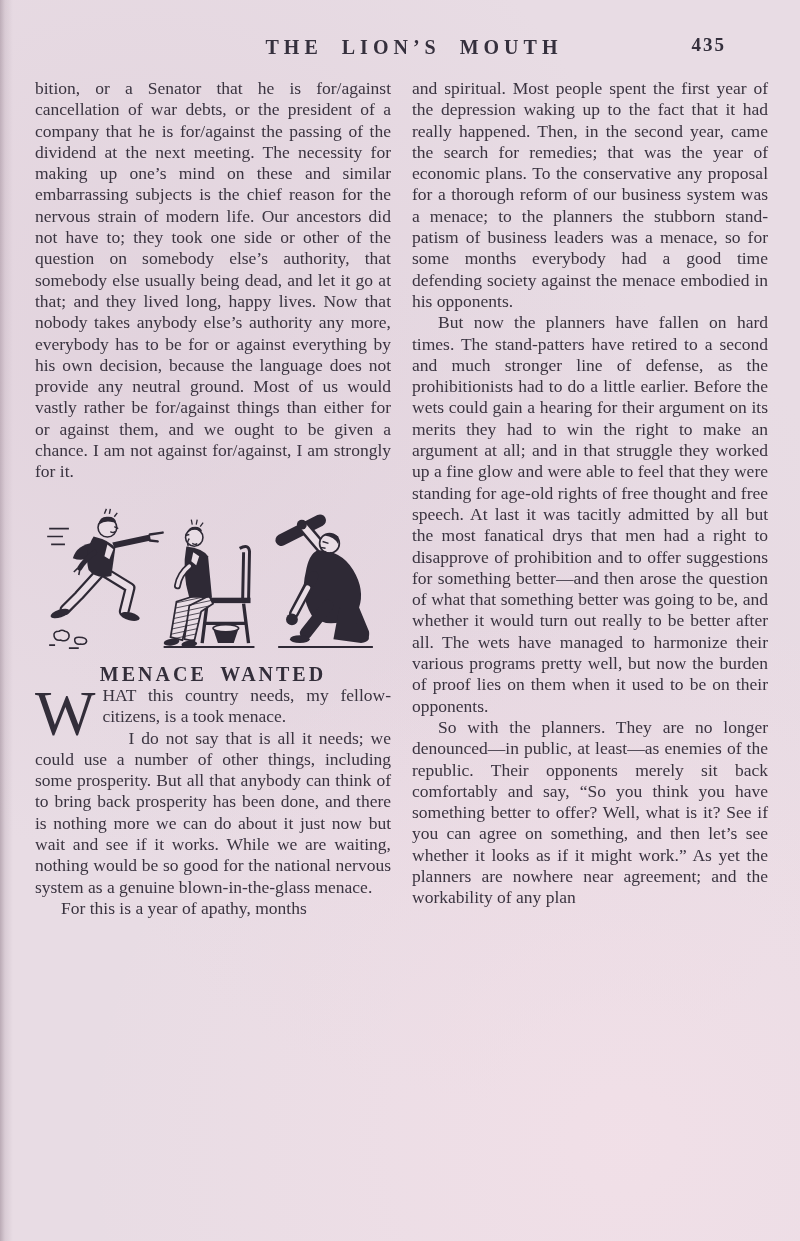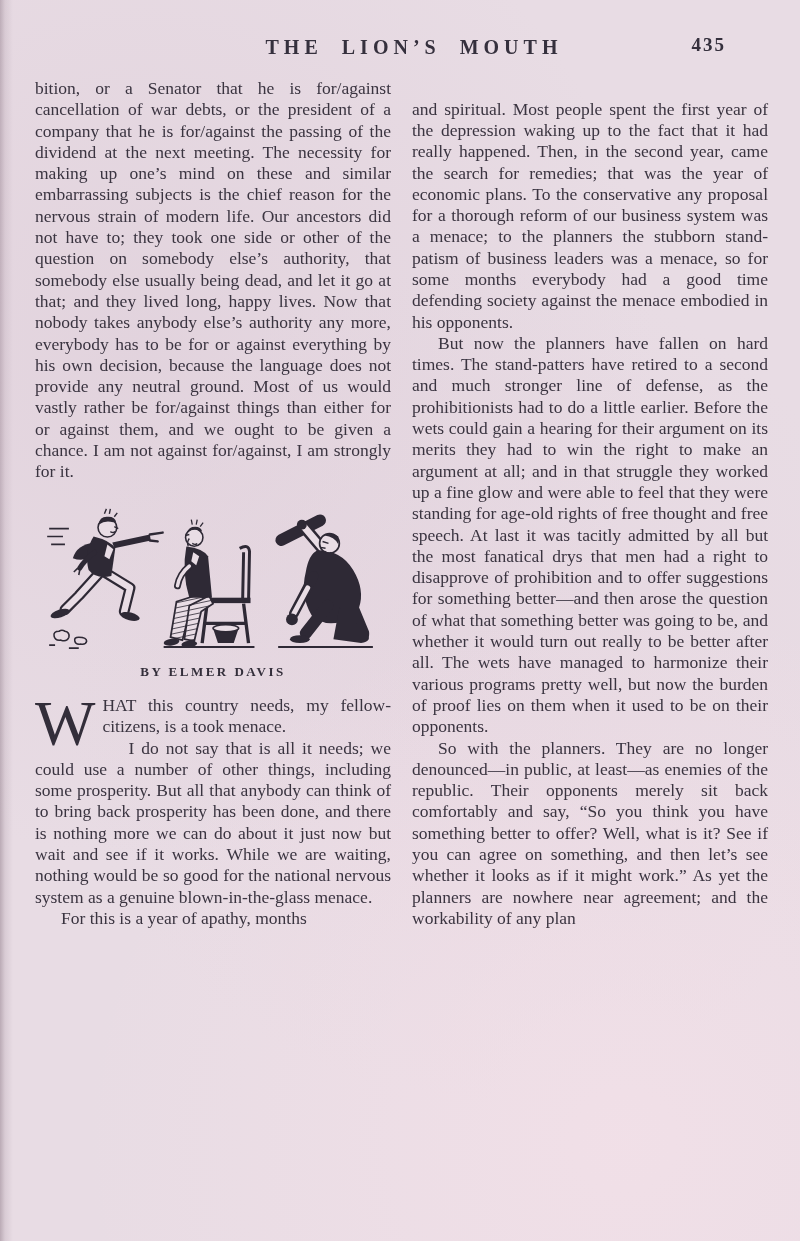--- a/index.html
+++ b/index.html
@@ -35,21 +35,20 @@
     position: absolute;
     top: 34px; right: 74px;
     font-size: 19px;
     letter-spacing: 2px;
     word-spacing: normal;
   }
   .columns {
     display: flex;
     gap: 21px;
     padding: 19px 32px 0 35px;
-    align-items: flex-end;
   }
   .column {
     width: 356px;
     text-align: justify;
     font-size: 17.5px;
     line-height: 21.3px;
   }
   .para { margin: 0; }
   .para.indent { text-indent: 26px; }
   figure.illustration { margin: 16px 0 0 0; padding: 0; text-align: center; }
@@ -184,21 +183,21 @@
             <circle class="inkfill" cx="250" cy="122" r="6"></circle>
 
             <circle class="paperfill ink" cx="288" cy="45" r="10" stroke-width="1.7"></circle>
             <path class="inkfill" d="M283 37 Q290 33 297 38 L297 46 Q293 38 283 37 Z"></path>
             <path class="ink" d="M281 43 l6 2 M279 49 l5 1 M283 53 q4 3 7 1" fill="none" stroke-width="1.5"></path>
             <path class="ink" d="M236 150 H332" fill="none" stroke-width="2"></path>
           </g>
         </svg>
       </figure>
 
-      <div class="byline">BY ELMER DAVIS</div>
+      <h2 class="section-title">MENACE WANTED</h2>
 
       <p class="para"><span class="dropcap">W</span><span>HAT this country needs, my fellow-citizens, is a took menace.</span></p>
       <p class="para indent">I do not say that is all it needs; we could use a number of other things, including some prosperity. But all that anybody can think of to bring back prosperity has been done, and there is nothing more we can do about it just now but wait and see if it works. While we are waiting, nothing would be so good for the national nervous system as a genuine blown-in-the-glass menace.</p>
       <p class="para indent">For this is a year of apathy, months</p>
     </div>
 
     <div class="column">
       <p class="para">and spiritual. Most people spent the first year of the depression waking up to the fact that it had really happened. Then, in the second year, came the search for remedies; that was the year of economic plans. To the conservative any proposal for a thorough reform of our business system was a menace; to the planners the stubborn stand-patism of business leaders was a menace, so for some months everybody had a good time defending society against the menace embodied in his opponents.</p>
       <p class="para indent">But now the planners have fallen on hard times. The stand-patters have retired to a second and much stronger line of defense, as the prohibitionists had to do a little earlier. Before the wets could gain a hearing for their argument on its merits they had to win the right to make an argument at all; and in that struggle they worked up a fine glow and were able to feel that they were standing for age-old rights of free thought and free speech. At last it was tacitly admitted by all but the most fanatical drys that men had a right to disapprove of prohibition and to offer suggestions for something better—and then arose the question of what that something better was going to be, and whether it would turn out really to be better after all. The wets have managed to harmonize their various programs pretty well, but now the burden of proof lies on them when it used to be on their opponents.</p>
       <p class="para indent">So with the planners. They are no longer denounced—in public, at least—as enemies of the republic. Their opponents merely sit back comfortably and say, “So you think you have something better to offer? Well, what is it? See if you can agree on something, and then let’s see whether it looks as if it might work.” As yet the planners are nowhere near agreement; and the workability of any plan</p>

